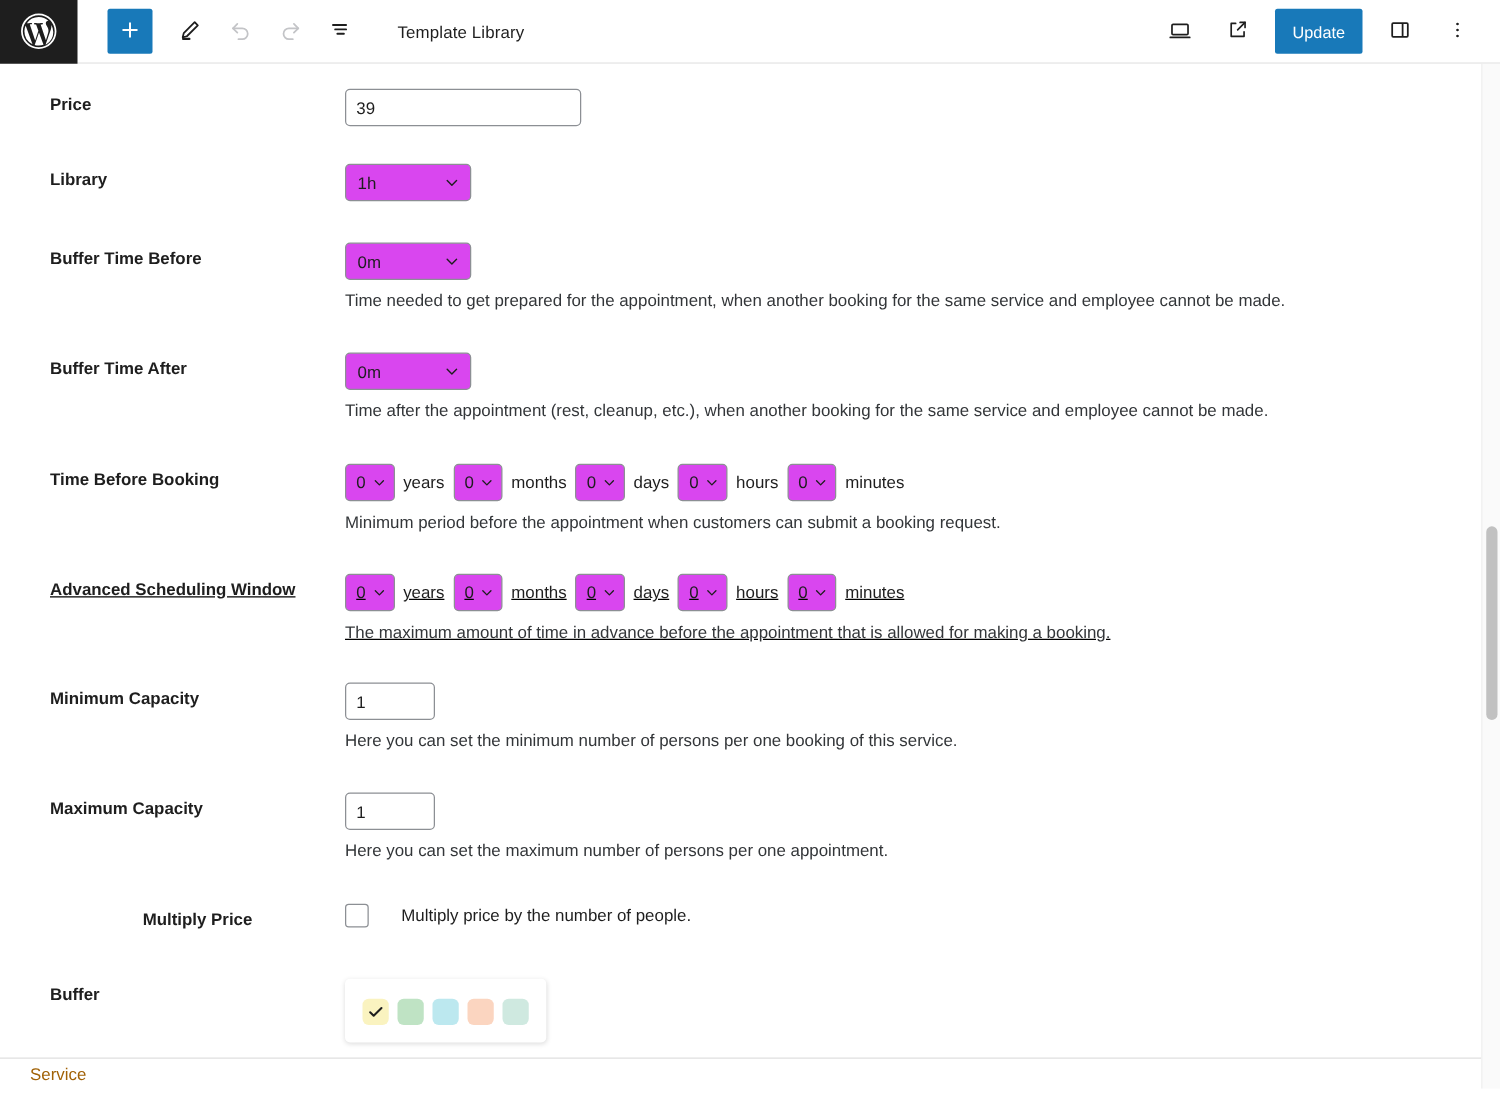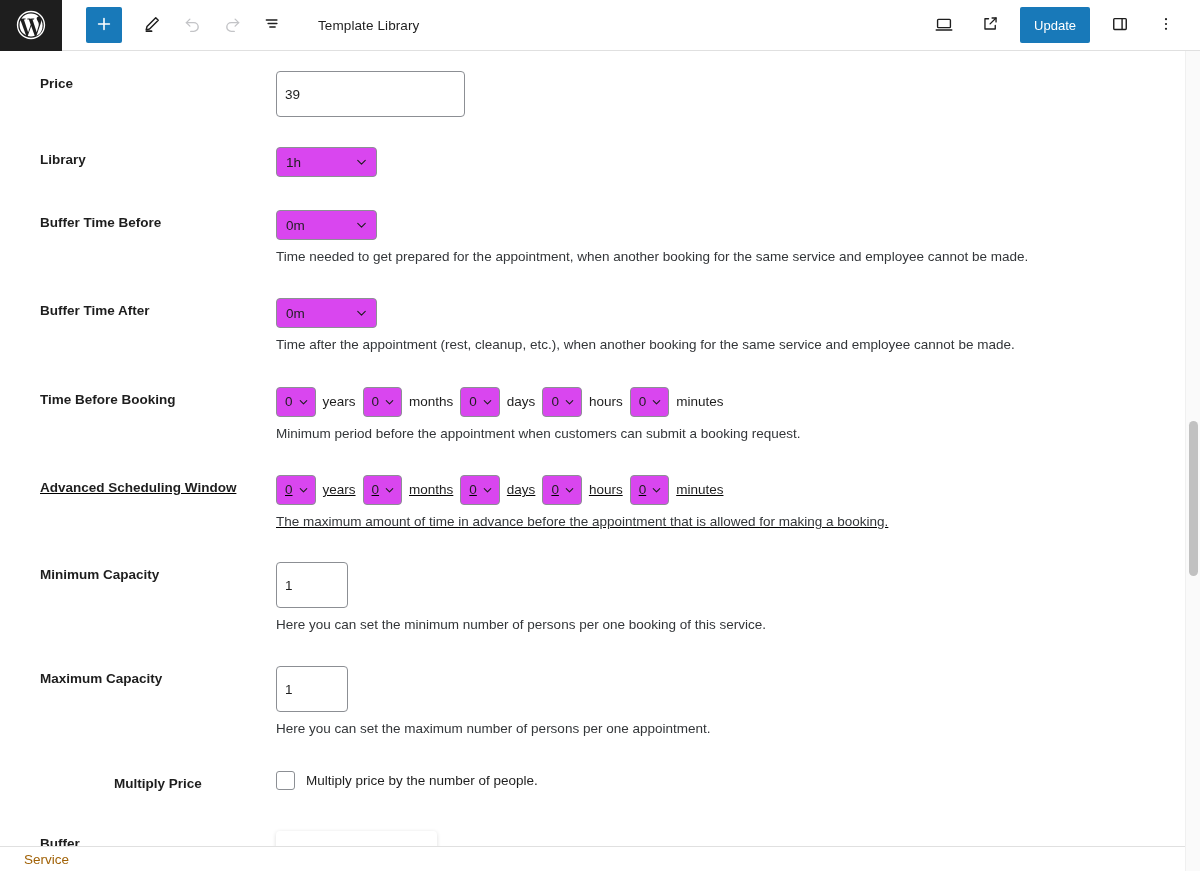--- a/index.html
+++ b/index.html
@@ -113,21 +113,21 @@
 
   
   input.text-input {
     font-family: "Liberation Sans", sans-serif;
     font-size: 13.5px;
     color: #1e1e1e;
     border: 1px solid #8c8f94;
     border-radius: 4px;
     background: #fff;
     padding: 0 8px;
-    height: 46px;
+    height: 30px;
     outline: none;
   }
   input.w-price { width: 189px; }
   input.w-cap { width: 72px; }
 
   .select {
     position: relative;
     display: inline-flex;
     align-items: center;
     border: 1px solid #8c8f94;
@@ -160,21 +160,21 @@
     font-size: 13.5px;
     color: #1e1e1e;
   }
   .inline-units .unit {
     margin: 0 7px;
     white-space: nowrap;
   }
   .inline-units .unit.last { margin-right: 0; }
 
   
-  .cb-row { display: flex; align-items: center; gap: 11px; }
+  .cb-row { display: flex; align-items: center; gap: 26px; }
   .checkbox {
     width: 19px; height: 19px;
     border: 1px solid #8c8f94;
     border-radius: 3px;
     background: #fff;
     flex: 0 0 19px;
     cursor: pointer;
   }
   .cb-label { font-size: 13.5px; color: #1e1e1e; }
 

